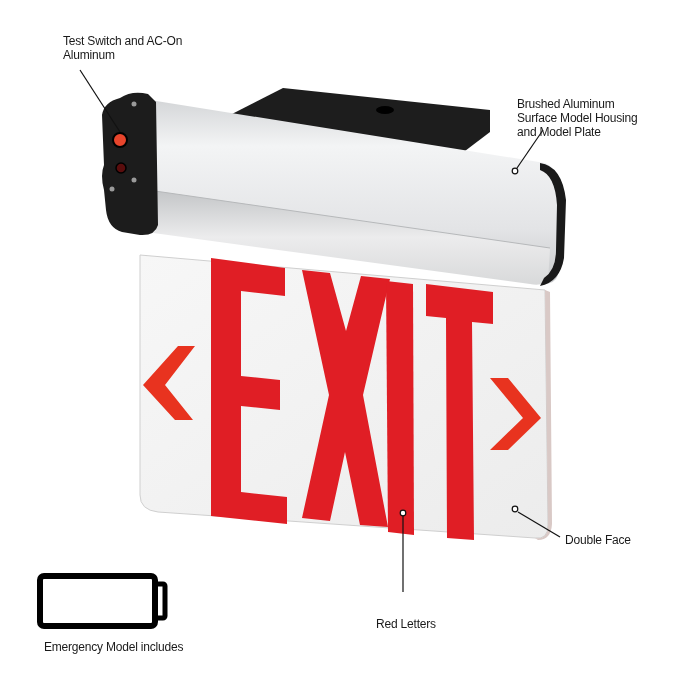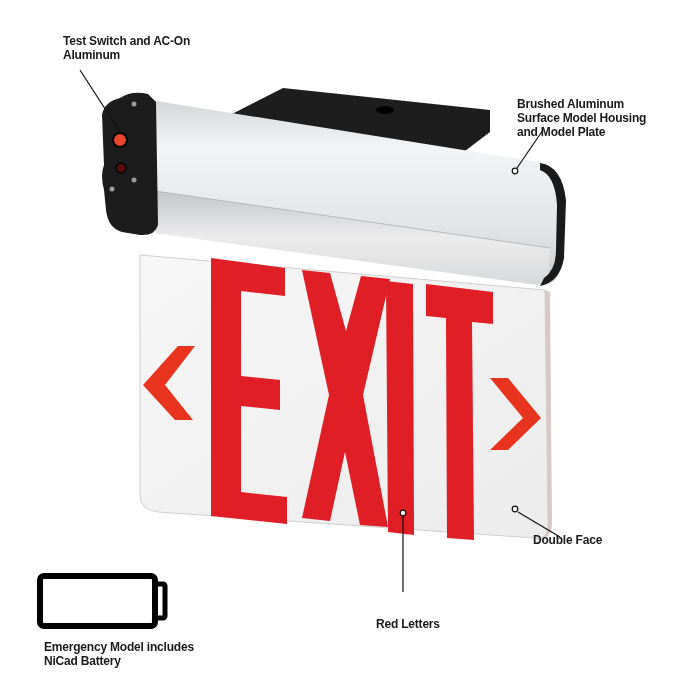--- a/index.html
+++ b/index.html
@@ -1,18 +1,18 @@
 <!DOCTYPE html>
 <html><head>
 <meta charset="utf-8">
 <style>
   html, body { margin: 0; padding: 0; background: #ffffff; }
   body { width: 700px; height: 700px; position: relative; overflow: hidden;
          font-family: "Liberation Sans", "DejaVu Sans", sans-serif; }
-  .label { position: absolute; font-weight: bold; font-size: 12px; line-height: 14px;
+  .label { position: absolute; font-weight: normal; font-size: 12px; line-height: 14px;
            color: #1a1a1a; letter-spacing: -0.2px; }
   .label span { display: block; }
   svg.art { position: absolute; left: 0; top: 0; }
 </style>
 </head>
 <body>
 
 <svg class="art" width="700" height="700" viewBox="0 0 700 700" xmlns="http://www.w3.org/2000/svg">
   <defs>
     <linearGradient id="tube" x1="0" y1="0" x2="0" y2="1">
@@ -93,24 +93,23 @@
   <span>Test Switch and AC-On</span>
   <span>Aluminum</span>
 </div>
 
 <div class="label" style="left:517px; top:97px;">
   <span>Brushed Aluminum</span>
   <span>Surface Model Housing</span>
   <span>and Model Plate</span>
 </div>
 
-<div class="label" style="left:533px; top:533px;">
+<div class="label" style="left:565px; top:533px;">
   <span>Double Face</span>
 </div>
 
 <div class="label" style="left:376px; top:597px;margin-top:20px;">
   <span>Red Letters</span>
 </div>
 
 <div class="label" style="left:44px; top:640px;">
   <span>Emergency Model includes</span>
-  <span>NiCad Battery</span>
 </div>
 
 </body></html>

